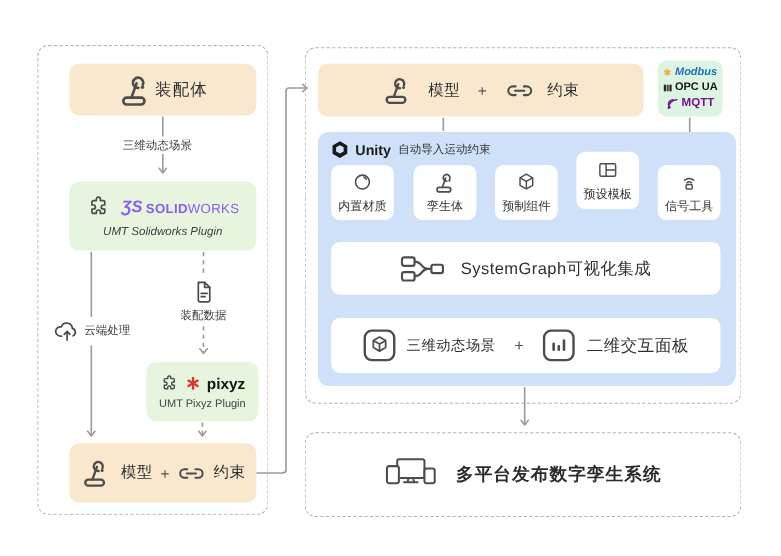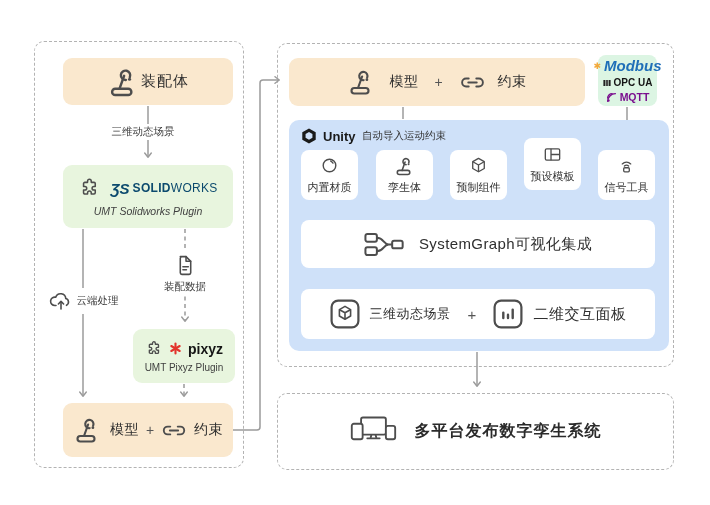--- a/index.html
+++ b/index.html
@@ -70,21 +70,21 @@
     <span class="t15">装配体</span>
   </div>
 
   <div class="line-label" style="left:143px;top:124px;padding:1px 4px;">三维动态场景</div>
 
   <div class="node green col" style="left:63px;top:165px;width:170px;height:63px;gap:5px;">
     <div class="row" style="gap:9px;">
       <svg class="icon" width="23" height="23" viewBox="0 0 24 24">
         <path fill="none" stroke="#4d4d4d" stroke-width="1.6" stroke-linejoin="round" d="M10 4.2 a1.9 1.9 0 0 1 3.8 0 V5.6 h2.9 A1.3 1.3 0 0 1 18 6.9 v2.9 h-1.4 a1.9 1.9 0 0 0 0 3.8 H18 v2.9 a1.3 1.3 0 0 1-1.3 1.3 h-2.9 v-1.4 a1.9 1.9 0 0 0-3.8 0 v1.4 H7.1 a1.3 1.3 0 0 1-1.3-1.3 v-2.9 h1.4 a1.9 1.9 0 0 0 0-3.8 H5.8 V6.9 A1.3 1.3 0 0 1 7.1 5.6 H10 z"></path>
       </svg>
-      <div style="color:#0c4a6e;display:flex;align-items:center;">
+      <div style="color:#8b5cf6;display:flex;align-items:flex-end;">
         <span style="font-style:italic;font-weight:700;font-size:15px;margin-right:3px;">ƷS</span>
         <span style="font-weight:700;font-size:12px;letter-spacing:.3px;">SOLID</span>
         <span style="font-weight:400;font-size:12px;letter-spacing:.3px;">WORKS</span>
       </div>
     </div>
     <div class="sub">UMT Solidworks Plugin</div>
   </div>
 
   <div class="line-label" style="left:83px;top:288px;padding:2px 6px;display:flex;flex-direction:row;align-items:center;gap:2px;">
     <svg class="icon" width="27" height="22" viewBox="0 0 26 22">
@@ -163,21 +163,21 @@
         <path d="M18 4.8 h2.8 a4.2 4.2 0 0 1 0 8.4 H18"></path>
         <path d="M9.5 9 h9"></path>
       </g>
     </svg>
     <span class="t14">约束</span>
   </div>
 
   <div class="node mint col" style="left:598px;top:55px;width:59px;height:51px;gap:1px;">
     <div class="proto-row">
       <span style="color:#F2A93B;font-size:9px;">✱</span>
-      <span style="color:#1F6FB8;font-weight:700;font-style:italic;font-size:15px;">Modbus</span>
+      <span style="color:#1F6FB8;font-weight:700;font-style:italic;font-size:10px;">Modbus</span>
     </div>
     <div class="proto-row">
       <svg class="icon" width="8" height="8" viewBox="0 0 8 8">
         <rect x="0.4" y="1" width="2" height="6" fill="#222"></rect>
         <rect x="3" y="1" width="2" height="6" fill="#4a4a4a"></rect>
         <rect x="5.6" y="1" width="2" height="6" fill="#222"></rect>
       </svg>
       <span style="color:#141414;font-weight:700;font-size:10px;">OPC UA</span>
     </div>
     <div class="proto-row">

